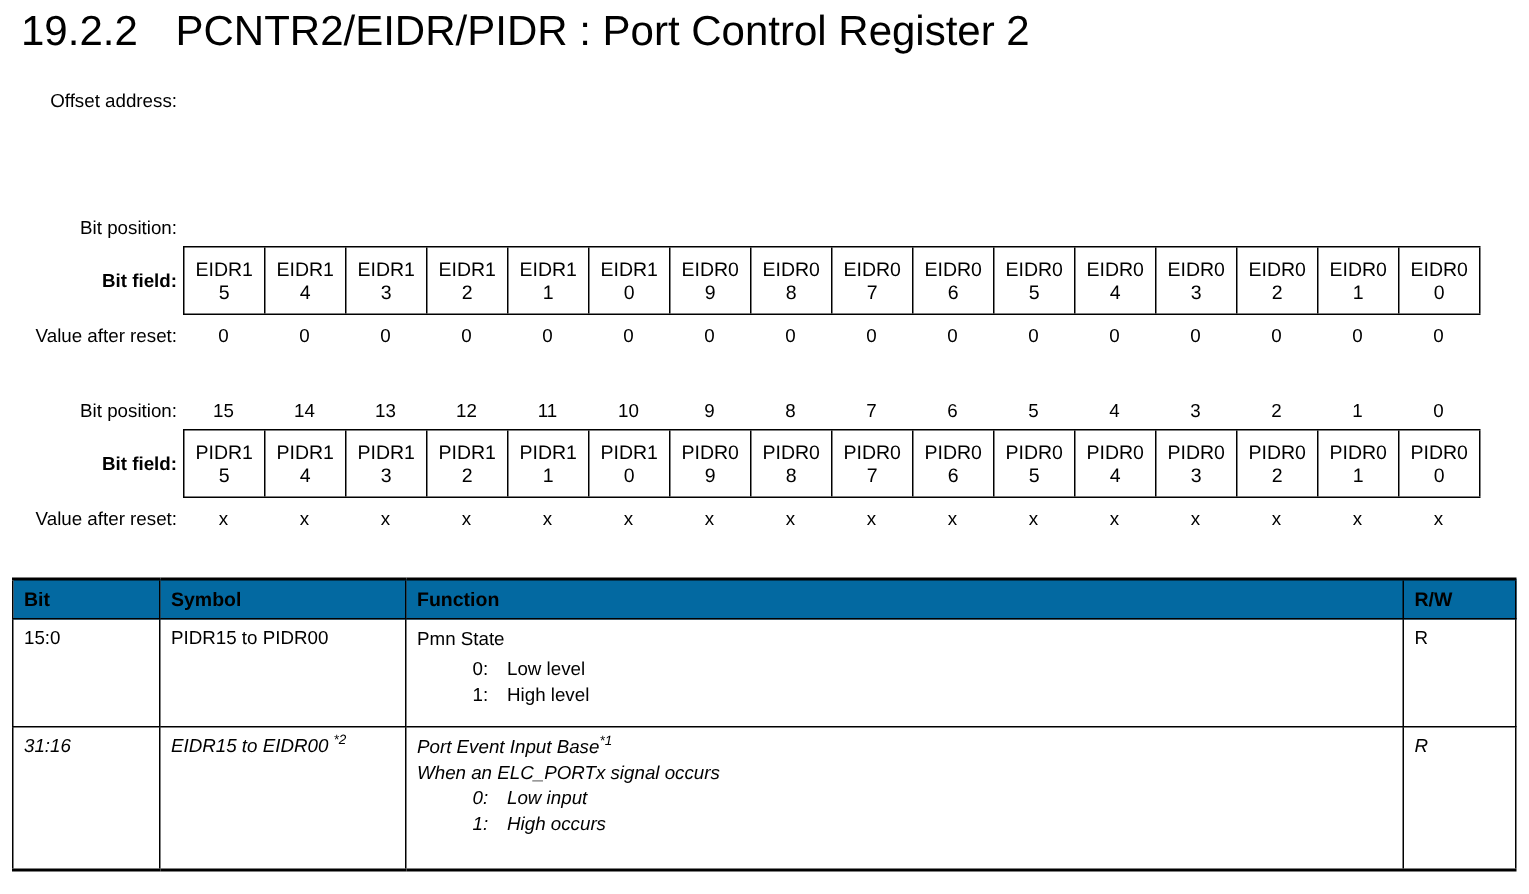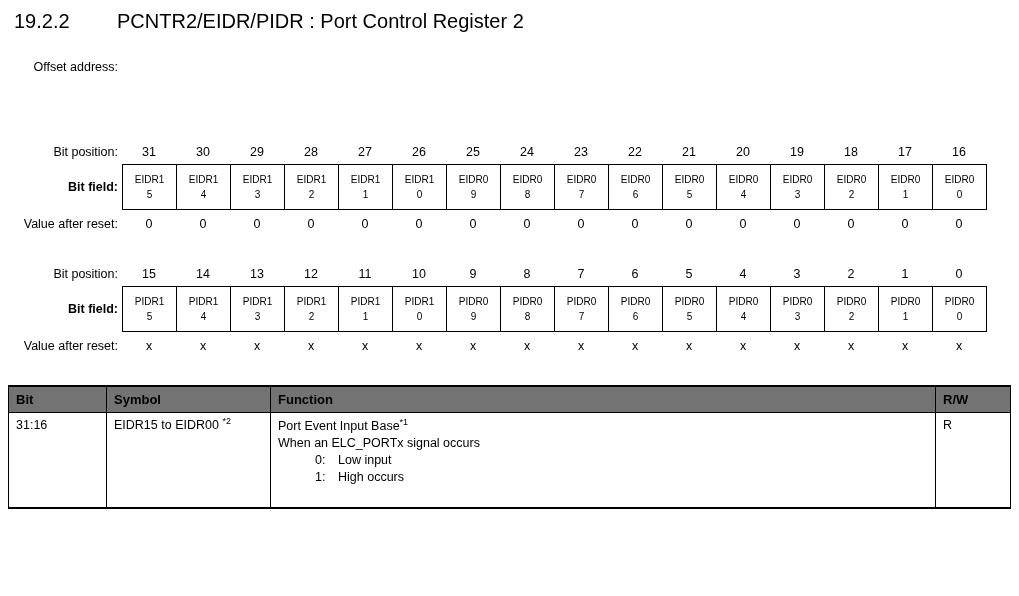--- a/index.html
+++ b/index.html
@@ -15,21 +15,21 @@
     font-family: "Liberation Sans", sans-serif;
     color: #000000;
     -webkit-font-smoothing: antialiased;
   }
 
   
   .heading {
     position: absolute;
     left: 14px;
     top: 9px;
-    font-size: 20px;
+    font-size: 28px;
     line-height: 24px;
     white-space: nowrap;
   }
   .heading .sec-num {
     display: inline-block;
     width: 103px;
   }
 
   
   .addr-block {
@@ -99,21 +99,21 @@
   }
   .row-field .bit-cells > div {
     border-right: 1px solid #000;
     height: 44px;
     box-sizing: border-box;
     display: flex;
     flex-direction: column;
     align-items: center;
     justify-content: center;
     line-height: 15px;
-    font-size: 10px;
+    font-size: 13px;
   }
   .row-reset { height: 28px; justify-content: space-between; }
   .row-reset .bit-cells > div { line-height: 28px; }
 
   
   .desc-table {
     position: absolute;
     left: 8px;
     top: 385px;
     width: 1002px;
@@ -122,29 +122,30 @@
     table-layout: fixed;
   }
   .desc-table th,
   .desc-table td {
     border: 1px solid #000;
     text-align: left;
     vertical-align: top;
     padding: 5px 7px 6px 7px;
   }
   .desc-table thead th {
-    background: #737373;
+    background: #0369a1;
     font-weight: bold;
     font-size: 13px;
     padding-top: 5px;
     padding-bottom: 5px;
     border-top: 2px solid #000;
   }
   .desc-table tbody tr:last-child td {
     border-bottom: 2px solid #000;
+    font-style: italic;
   }
   .col-bit   { width: 98px; }
   .col-sym   { width: 164px; }
   .col-func  { width: 665px; }
   .col-rw    { width: 75px; }
 
   .fn-lines { line-height: 17px; }
   .fn-opt {
     margin-left: 37px;
     display: flex;
@@ -171,38 +172,20 @@
 
 <div class="addr-block" id="addr-block">
     <div class="addr-row">
       <div class="addr-label">Offset address:</div>
     </div>
   </div>
 
 <div class="bitgroup" id="bitgroup-0">
     <div class="bit-row row-position">
       <div class="bit-rowlabel">Bit position:</div>
-      <div class="bit-cells">
-        <div>31</div>
-        <div>30</div>
-        <div>29</div>
-        <div>28</div>
-        <div>27</div>
-        <div>26</div>
-        <div>25</div>
-        <div>24</div>
-        <div>23</div>
-        <div>22</div>
-        <div>21</div>
-        <div>20</div>
-        <div>19</div>
-        <div>18</div>
-        <div>17</div>
-        <div>16</div>
-      </div>
     </div>
     <div class="bit-row row-field">
       <div class="bit-rowlabel">Bit field:</div>
       <div class="bit-cells">
         <div>
           <span>EIDR1</span>
           <span>5</span>
         </div>
         <div>
           <span>EIDR1</span>
@@ -411,20 +394,39 @@
   </colgroup>
   <thead>
     <tr>
       <th>Bit</th>
       <th>Symbol</th>
       <th>Function</th>
       <th>R/W</th>
     </tr>
   </thead>
   <tbody id="desc-tbody">
+      <tr class="row-h-1">
+        <td>15:0</td>
+        <td><span>PIDR15 to PIDR00</span></td>
+        <td>
+          <div class="fn-lines">
+            <div><span>Pmn State</span></div>
+            <div class="fn-spacer"></div>
+            <div class="fn-opt">
+              <span class="k">0:</span>
+              <span>Low level</span>
+            </div>
+            <div class="fn-opt">
+              <span class="k">1:</span>
+              <span>High level</span>
+            </div>
+          </div>
+        </td>
+        <td>R</td>
+      </tr>
       <tr class="row-h-2">
         <td>31:16</td>
         <td><span>EIDR15 to EIDR00</span> <sup> *2</sup></td>
         <td>
           <div class="fn-lines">
             <div><span>Port Event Input Base</span><sup>*1</sup></div>
             <div>When an ELC_PORTx signal occurs</div>
             <div class="fn-opt">
               <span class="k">0:</span>
               <span>Low input</span>

